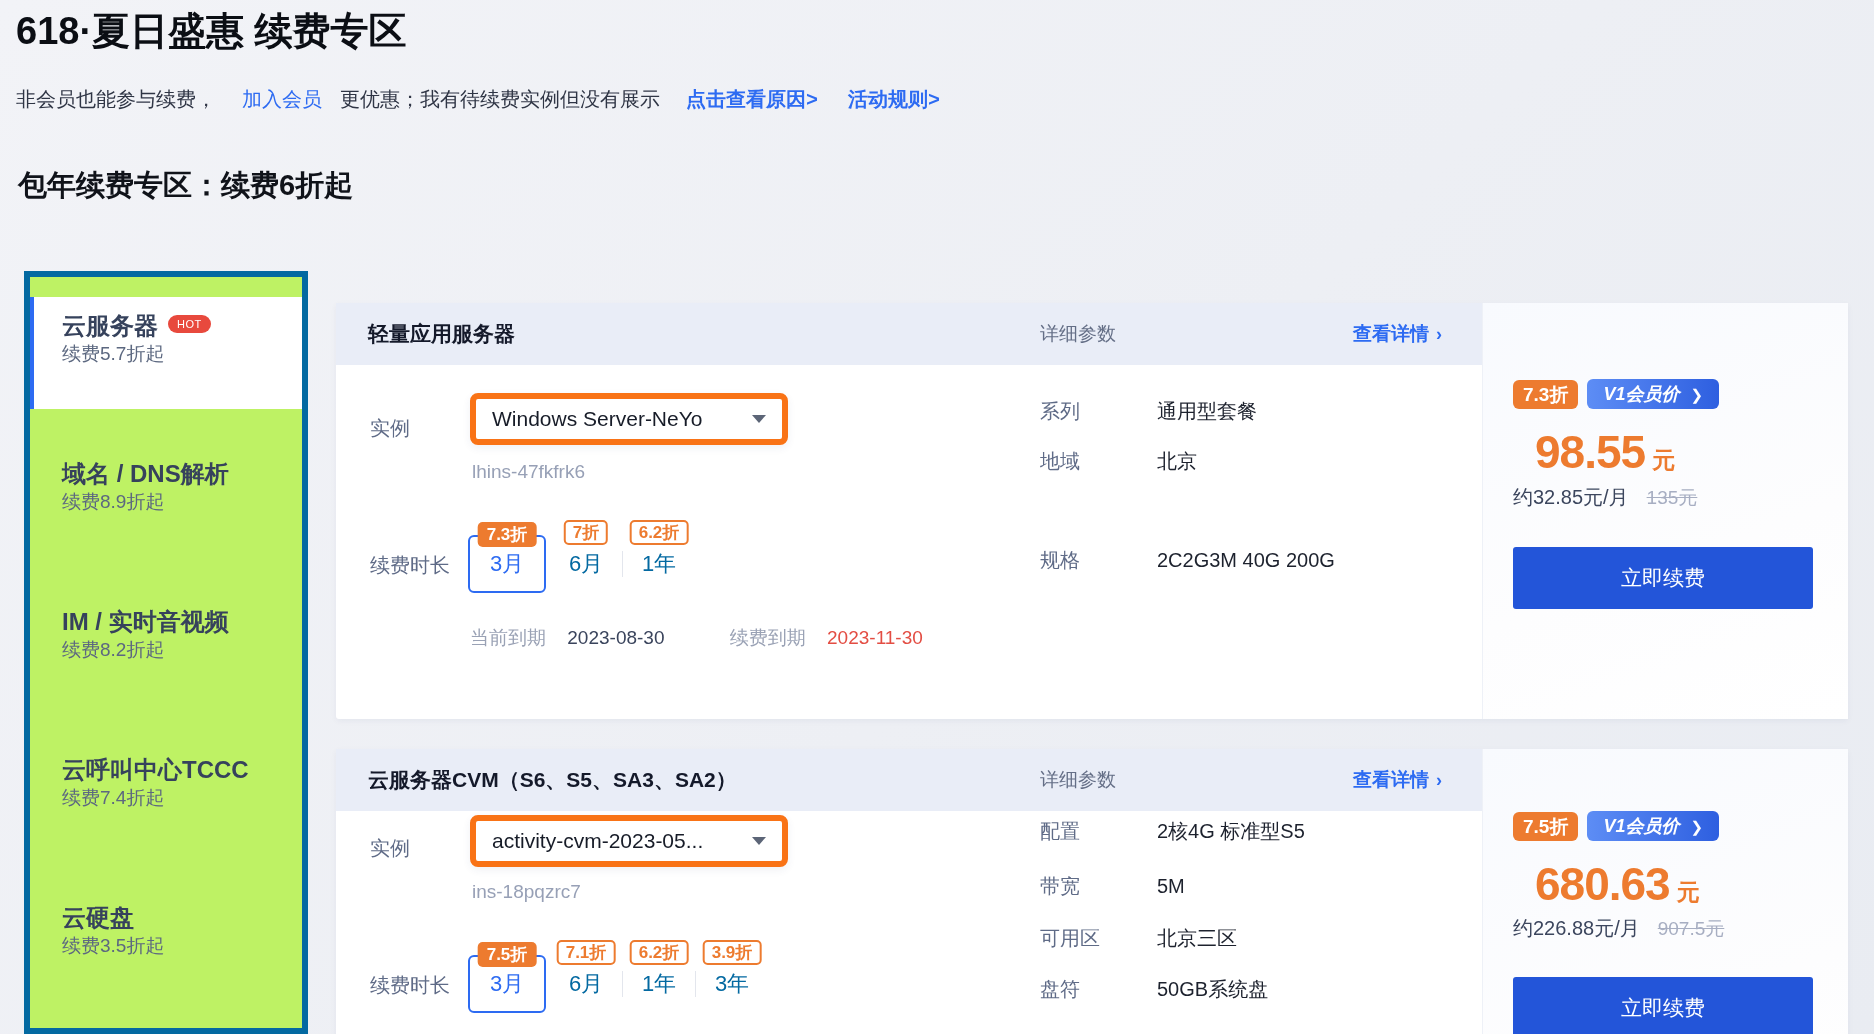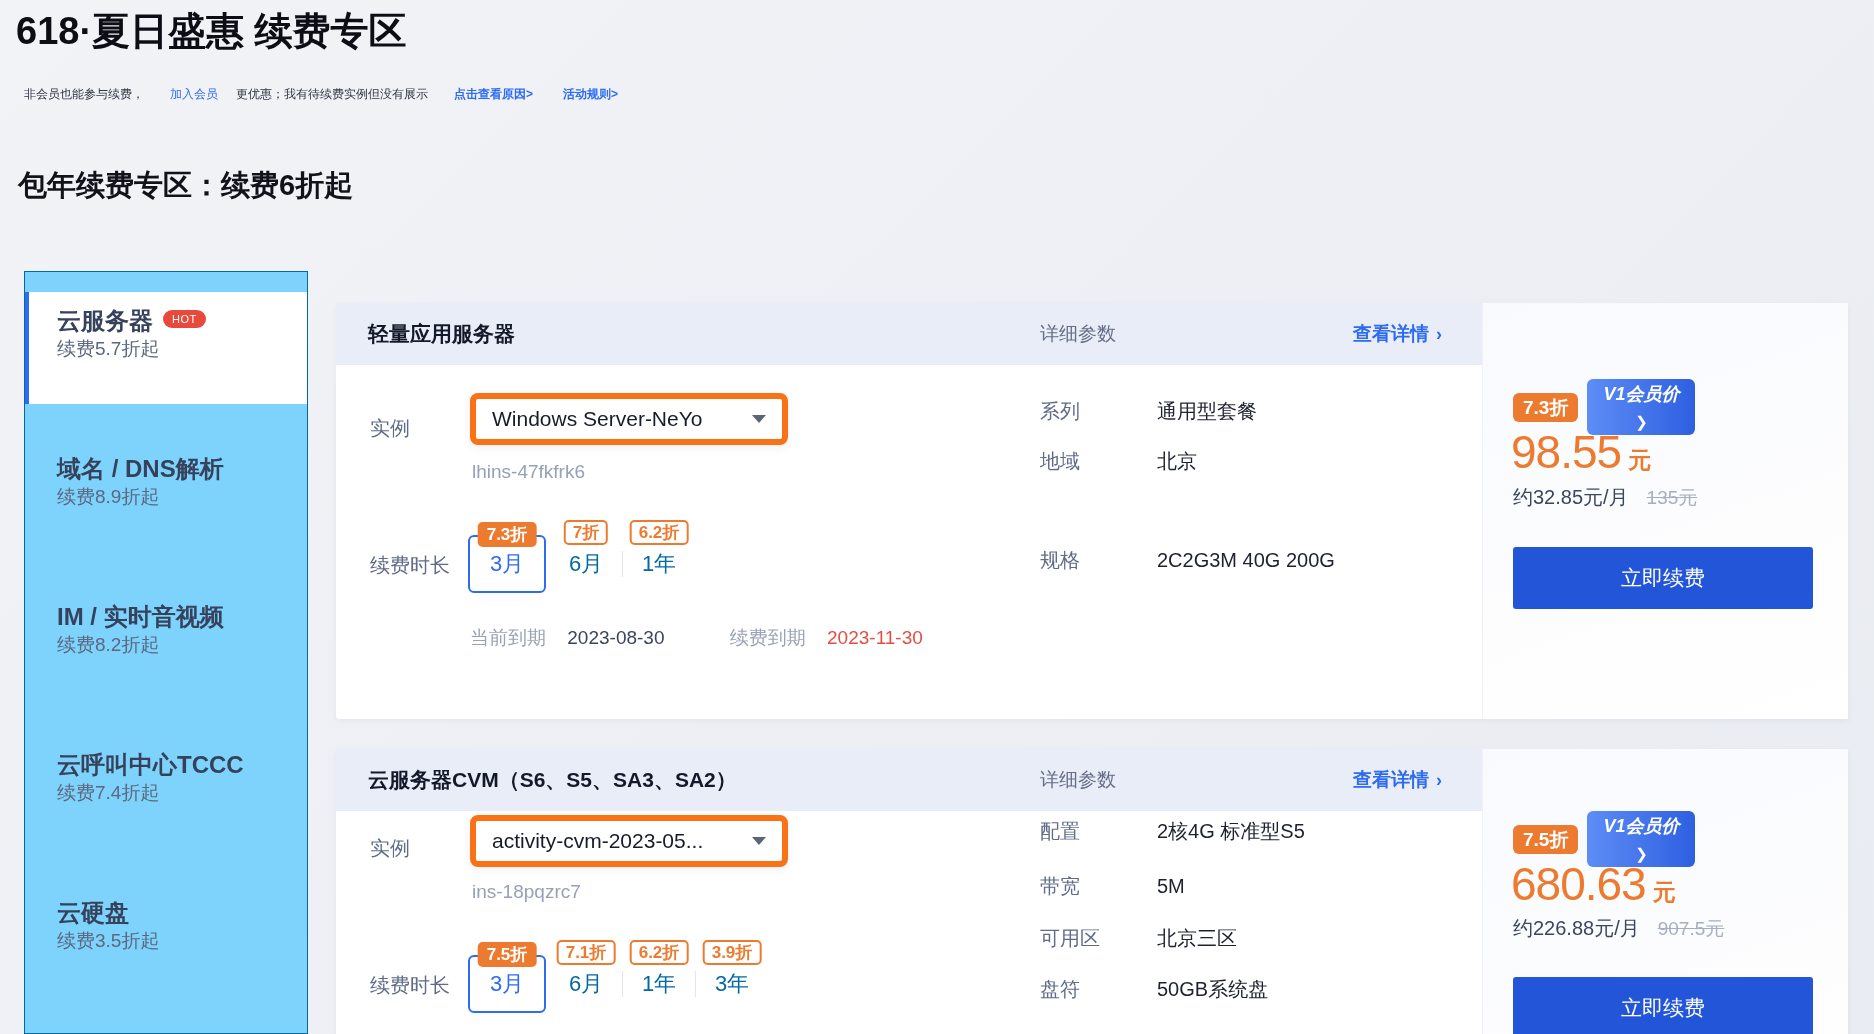--- a/index.html
+++ b/index.html
@@ -7,31 +7,31 @@
   body {
     position:relative;
     font-family:"Liberation Sans","DejaVu Sans",sans-serif;
     background:linear-gradient(135deg,#f2f3f7 0%,#edeff4 55%,#e9ecf2 100%);
     color:#20242c;
   }
   a { text-decoration:none; cursor:pointer; }
 
   
   .h1 { position:absolute; left:16px; top:6px; font-size:38px; font-weight:700; color:#0b0e14; }
-  .subtitle { position:absolute; left:24px; top:86px; font-size:12px; color:#2f3545; white-space:nowrap; }
+  .subtitle { position:absolute; left:16px; top:86px; font-size:20px; color:#2f3545; white-space:nowrap;font-family:Liberation Mono, monospace; }
   .subtitle .link { color:#2d6bf2; }
   .subtitle .join { margin:0 18px 0 26px; }
   .subtitle .b { font-weight:700; }
   .subtitle .reason { margin-left:26px; }
   .subtitle .rules { margin-left:30px; }
   .h2 { position:absolute; left:18px; top:166px; font-size:29px; font-weight:700; color:#10131a; }
 
   
   .sidebar { position:absolute; left:24px; top:271px; width:284px; height:763px;
-    background:#7dd3fc; border:1px solid #0369a1; padding-top:20px; }
+    background:#bef264; border:6px solid #0369a1; padding-top:20px; }
   .side-item { height:112px; margin-bottom:36px; padding:14px 10px 0 32px; cursor:pointer; }
   .side-item.active { background:#ffffff; border-left:4px solid #2d6bf2; padding-left:28px; }
   .side-title-row { display:flex; align-items:center; }
   .side-title { font-size:24px; font-weight:700; color:#36425c; line-height:30px; white-space:nowrap; }
   .hot { margin-left:10px; background:#e8493d; color:#fff; font-size:11px; font-weight:400;
     padding:3px 9px; border-radius:12px; letter-spacing:.5px; transform:translateY(-2px); }
   .side-sub { font-size:19px; color:#5c6880; }
 
   
   .card { position:absolute; left:336px; width:1512px; background:#fff; border-radius:3px;
@@ -96,26 +96,26 @@
 
   
   .price-panel { position:absolute; left:1147px; right:0; top:0; bottom:0;
     background:linear-gradient(160deg,#f8fafe 0%,#fdfdfe 60%,#ffffff 100%); }
   .badge-row { position:absolute; left:30px; display:flex; align-items:center; gap:9px; }
   .card1 .badge-row { top:76px; } .card2 .badge-row { top:62px; }
   .disc-badge { background:#ed7b2f; color:#fff; font-size:19px; font-weight:700;
     padding:5px 10px; border-radius:6px; line-height:1; }
   .member-badge { background:linear-gradient(90deg,#5d8df5,#2e5fe0); color:#fff; font-size:18px;
     padding:6px 16px; border-radius:6px; display:flex; align-items:center; gap:11px;
-    line-height:1; cursor:pointer;flex-direction:column; }
+    line-height:1; cursor:pointer; }
   .member-badge .m-text { font-style:italic; font-weight:600; }
   .member-badge .m-chev { font-size:15px; font-weight:700; }
   .price-line { position:absolute; left:28px; white-space:nowrap; }
   .card1 .price-line { top:122px; } .card2 .price-line { top:108px; }
-  .amount { font-size:46px; font-weight:400; color:#ed7b2f; letter-spacing:-1px; }
+  .amount { font-size:46px; font-weight:700; color:#ed7b2f; letter-spacing:-1px;margin-left:24px; }
   .unit { font-size:23px; font-weight:700; color:#ed7b2f; margin-left:7px; }
   .monthly-line { position:absolute; left:30px; white-space:nowrap; }
   .card1 .monthly-line { top:181px; } .card2 .monthly-line { top:166px; }
   .monthly { font-size:20px; color:#3c465e; }
   .orig { font-size:19px; color:#a7aec2; text-decoration:line-through; margin-left:18px; }
   .renew-btn { position:absolute; left:30px; width:300px; height:62px; background:#2355d9;
     color:#fff; font-size:21px; font-family:inherit; border:none; border-radius:3px; cursor:pointer; }
   .card1 .renew-btn { top:244px; } .card2 .renew-btn { top:228px; }
 </style>
 </head>

